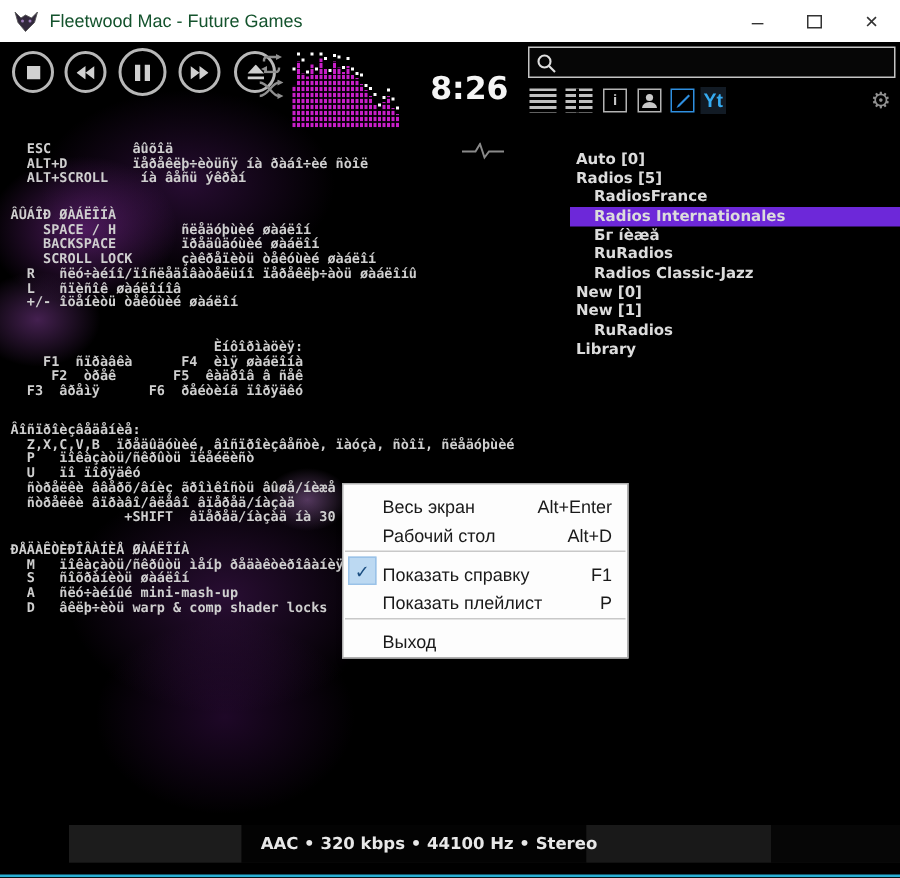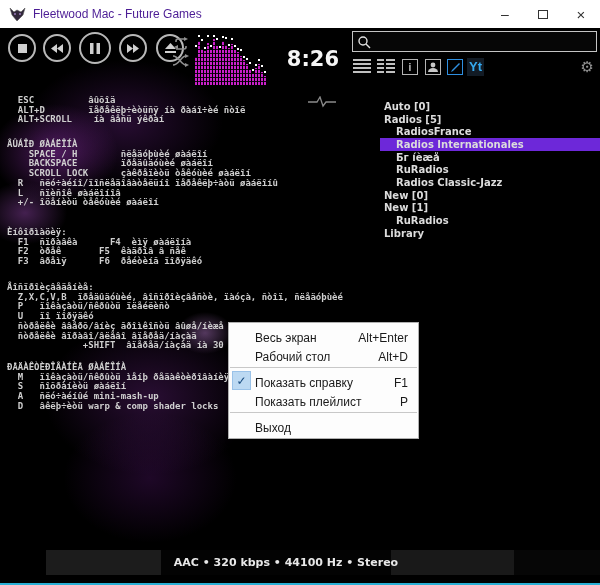--- a/index.html
+++ b/index.html
@@ -2,21 +2,21 @@
 <html><head>
 <meta charset="utf-8">
 <style>
   html,body{margin:0;padding:0;background:#000;}
   *{box-sizing:border-box;}
   .app{position:relative;width:600px;height:585px;background:#000;overflow:hidden;
        font-family:"Liberation Sans",sans-serif;}
   
   .titlebar{position:absolute;left:0;top:0;width:600px;height:28px;background:#ffffff;}
   .win-icon{position:absolute;left:9px;top:6px;width:17px;height:16px;}
-  .title-text{position:absolute;left:33px;top:7px;font-size:12px;color:#4c1d95;text-align:center;}
+  .title-text{position:absolute;left:33px;top:7px;font-size:12px;color:#14532d;text-align:center;}
   .winbtn{position:absolute;top:0;width:38px;height:28px;display:flex;align-items:center;
           justify-content:center;color:#333;}
   .wb-min{right:76px;font-size:14px;}
   .wb-max{right:38px;}
   .wb-max .sq{width:10px;height:9px;border:1px solid #333;}
   .wb-close{right:0;font-size:15px;}
   
   .bodyarea{position:absolute;left:0;top:28px;width:600px;height:530px;background:#000;}
   .left-area{position:absolute;left:0;top:0;width:348px;height:530px;overflow:hidden;background:#000;}
   .nebula{position:absolute;inset:0;background:
@@ -216,21 +216,21 @@
         <span class="time-text">8:26</span>
       </div>
       <div class="pulse">
         <svg width="28" height="12" viewBox="0 0 28 12">
             <polyline points="0,6 9,6 12,1 15,10 18,6 28,6" stroke="#8a8a8a" stroke-width="1.3" fill="none"></polyline>
           </svg>
       </div>
 
       <div class="help-sec" style="top:68px;"><div>  ESC          âûõîä</div><div>  ALT+D        ïåðåêëþ÷èòüñÿ íà ðàáî÷èé ñòîë</div><div>  ALT+SCROLL    íà âåñü ýêðàí</div></div>
       <div class="help-sec" style="top:112px;"><div>ÂÛÁÎÐ ØÀÁËÎÍÀ</div><div>    SPACE / H        ñëåäóþùèé øàáëîí</div><div>    BACKSPACE        ïðåäûäóùèé øàáëîí</div><div>    SCROLL LOCK      çàêðåïèòü òåêóùèé øàáëîí</div><div>  R   ñëó÷àéíî/ïîñëåäîâàòåëüíî ïåðåêëþ÷àòü øàáëîíû</div><div>  L   ñïèñîê øàáëîíîâ</div><div>  +/- îöåíèòü òåêóùèé øàáëîí</div></div>
-      <div class="help-sec" style="top:200px;"><div>Èíôîðìàöèÿ:</div><div>  F1  ñïðàâêà      F4  èìÿ øàáëîíà</div><div>  F2  òðåê       F5  êàäðîâ â ñåê</div><div>  F3  âðåìÿ      F6  ðåéòèíã ïîðÿäêó</div></div>
+      <div class="help-sec" style="top:200px;text-align:right;"><div>Èíôîðìàöèÿ:</div><div>  F1  ñïðàâêà      F4  èìÿ øàáëîíà</div><div>  F2  òðåê       F5  êàäðîâ â ñåê</div><div>  F3  âðåìÿ      F6  ðåéòèíã ïîðÿäêó</div></div>
       <div class="help-sec" style="top:255px;"><div>Âîñïðîèçâåäåíèå:</div><div>  Z,X,C,V,B  ïðåäûäóùèé, âîñïðîèçâåñòè, ïàóçà, ñòîï, ñëåäóþùèé</div><div>  P   ïîêàçàòü/ñêðûòü ïëåéëèñò</div><div>  U   ïî ïîðÿäêó</div><div>  ñòðåëêè ââåðõ/âíèç ãðîìêîñòü âûøå/íèæå</div><div>  ñòðåëêè âïðàâî/âëåâî âïåðåä/íàçàä</div><div>              +SHIFT  âïåðåä/íàçàä íà 30 ñåê</div></div>
       <div class="help-sec" style="top:335px;"><div>ÐÅÄÀÊÒÈÐÎÂÀÍÈÅ ØÀÁËÎÍÀ</div><div>  M   ïîêàçàòü/ñêðûòü ìåíþ ðåäàêòèðîâàíèÿ</div><div>  S   ñîõðàíèòü øàáëîí</div><div>  A   ñëó÷àéíûé mini-mash-up</div><div>  D   âêëþ÷èòü warp &amp; comp shader locks</div></div>
     </div>
 
     <div class="right-panel">
       <div class="searchbox">
         <svg width="16" height="16" style="margin:0 3px;" viewBox="0 0 16 16">
           <circle cx="7" cy="7" r="4" stroke="#e0e0e0" stroke-width="1.4" fill="none"></circle>
           <line x1="10" y1="10" x2="14" y2="14" stroke="#e0e0e0" stroke-width="1.4"></line>
         </svg>

